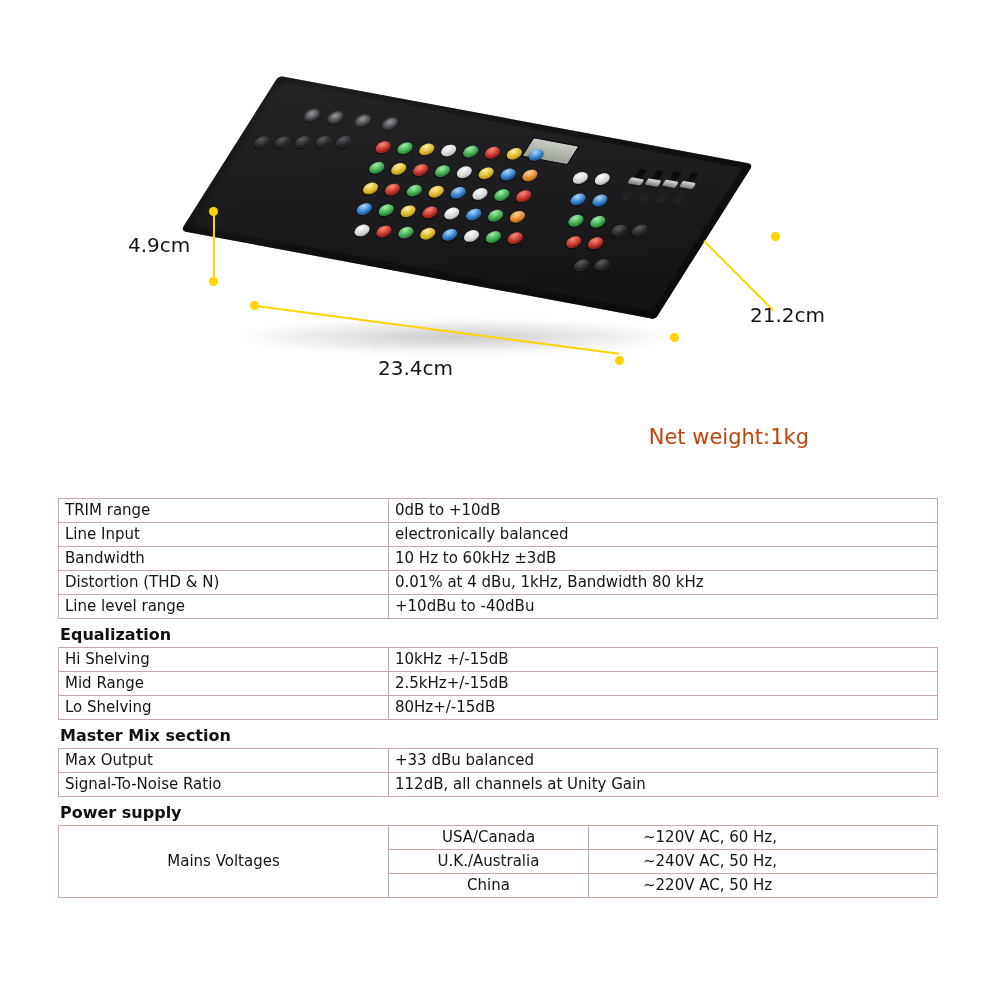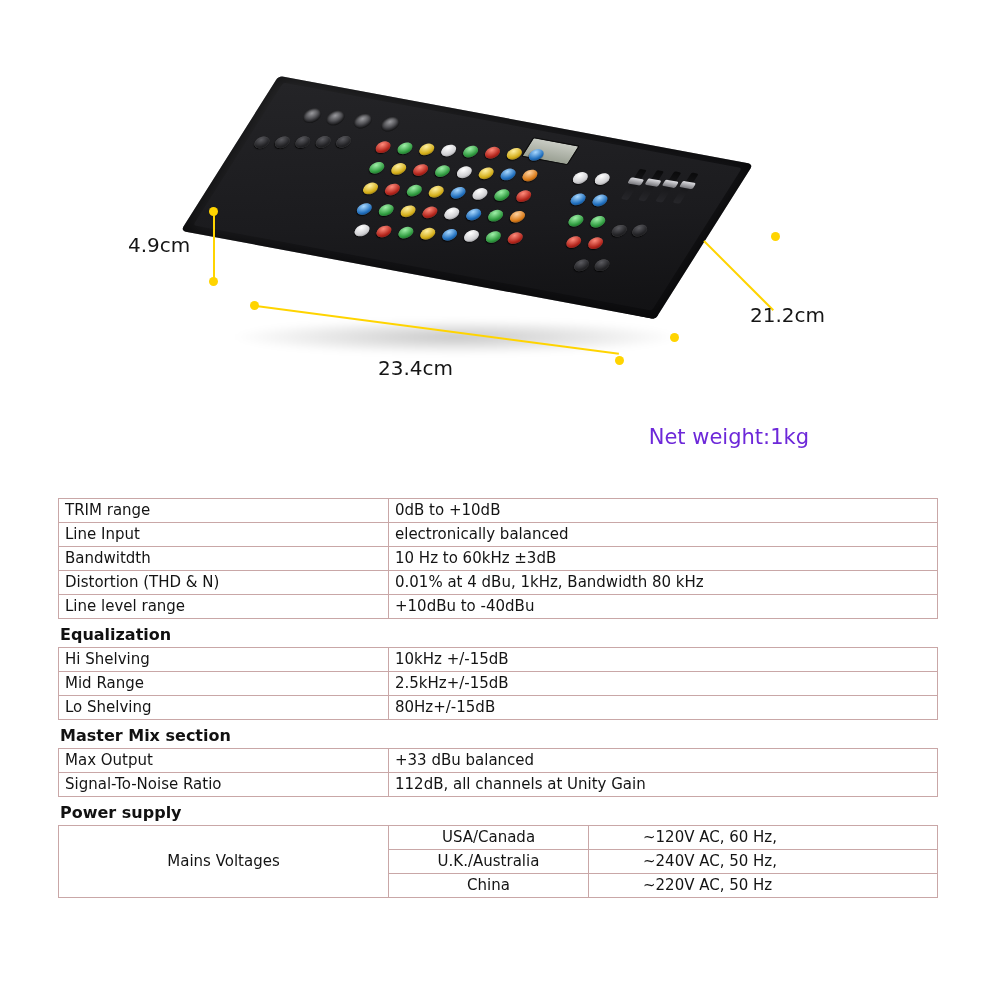--- a/index.html
+++ b/index.html
@@ -141,21 +141,21 @@
     font-size: 20px;
     color: #151515;
     white-space: nowrap;
     font-family: "DejaVu Sans", sans-serif;
   }
   #net-weight {
     position: absolute;
     right: 75px;
     top: 425px;
     font-size: 21px;
-    color: #6d28d9;
+    color: #c2410c;
     white-space: nowrap;
   }
 
   
   #spec-area {
     position: absolute;
     left: 58px;
     top: 498px;
     width: 880px;
   }
@@ -317,21 +317,21 @@
     <tbody>
       <tr>
         <td class="k">TRIM range</td>
         <td class="v">0dB to +10dB</td>
       </tr>
       <tr>
         <td class="k">Line Input</td>
         <td class="v">electronically balanced</td>
       </tr>
       <tr>
-        <td class="k">Bandwitdth</td>
+        <td class="k">Bandwidth</td>
         <td class="v">10 Hz to 60kHz ±3dB</td>
       </tr>
       <tr>
         <td class="k">Distortion (THD &amp; N)</td>
         <td class="v">0.01% at 4 dBu, 1kHz, Bandwidth 80 kHz</td>
       </tr>
       <tr>
         <td class="k">Line level range</td>
         <td class="v">+10dBu to -40dBu</td>
       </tr>

